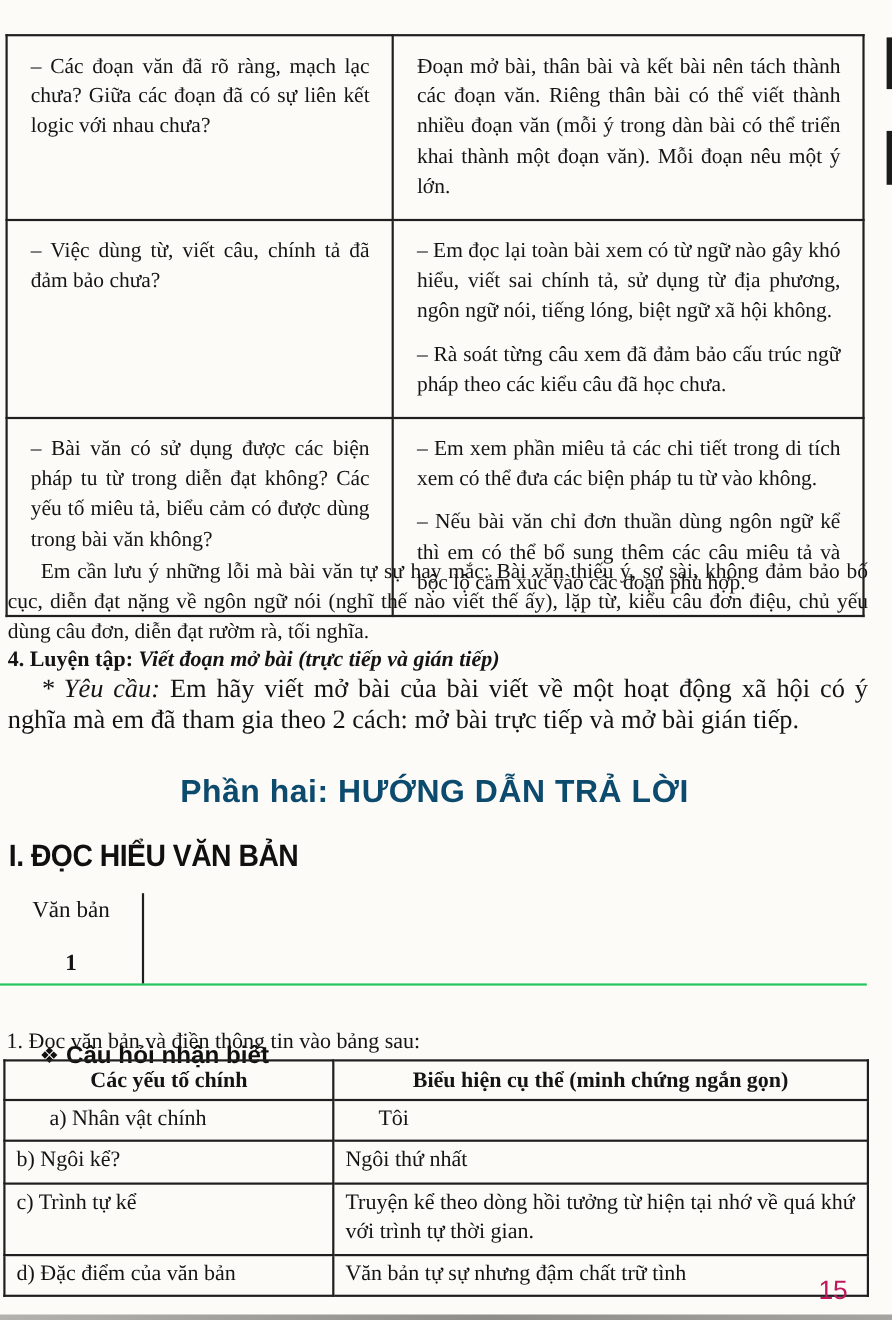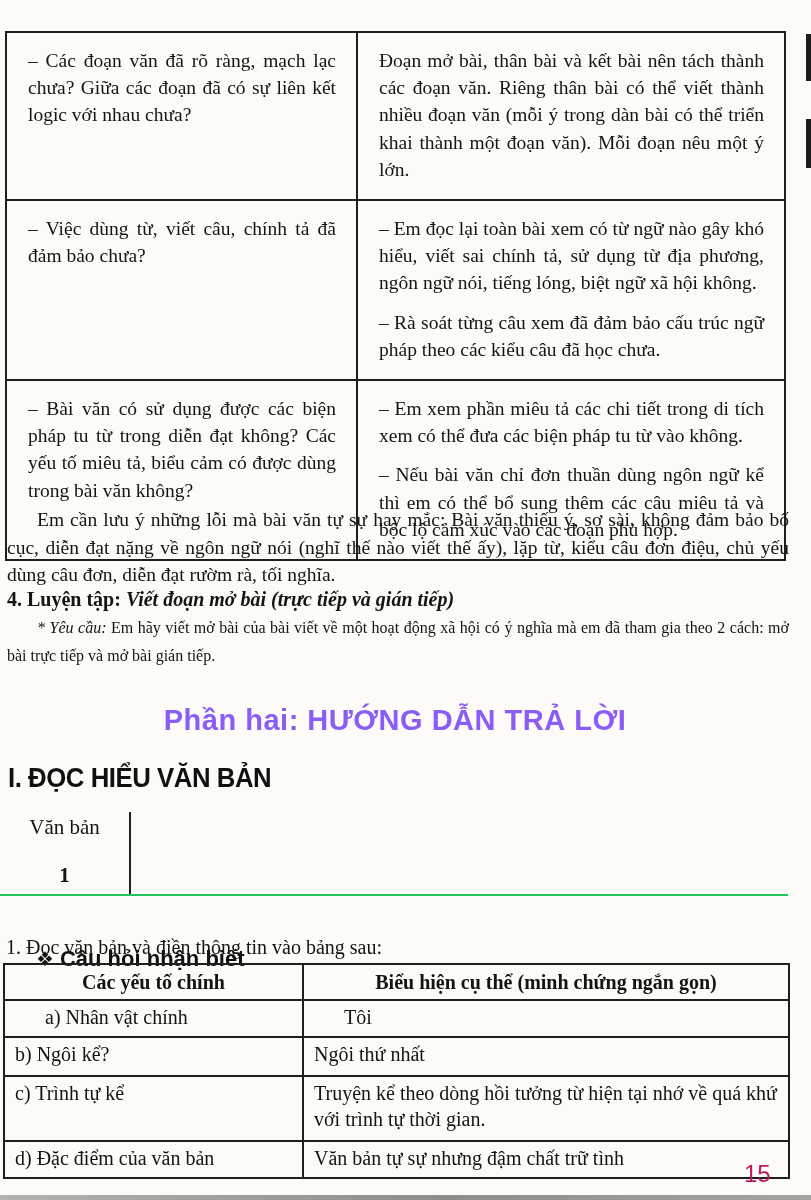--- a/index.html
+++ b/index.html
@@ -36,31 +36,31 @@
   }
   
   .exercise-line{
     position:absolute;left:7px;top:588px;width:782px;
     font-size:20px;margin:0;
   }
   .exercise-line .lbl{font-weight:bold;}
   .exercise-line .ttl{font-weight:bold;font-style:italic;}
   .requirement{
     position:absolute;left:7px;top:614px;width:782px;
-    font-size:16px;line-height:27.5px;
+    font-size:24px;line-height:27.5px;
     text-align:justify;text-indent:30px;margin:0;
   }
   .requirement .req-lbl{font-style:italic;}
   
   .part2{
     position:absolute;left:0;top:704px;width:790px;
     text-align:center;
     font-family:"Liberation Sans","DejaVu Sans",sans-serif;
     font-weight:bold;font-size:29px;letter-spacing:0.5px;
-    color:#8b5cf6;margin:0;
+    color:#0c4a6e;margin:0;
   }
   
   .section{
     position:absolute;left:8px;top:762px;
     font-family:"Liberation Sans","DejaVu Sans",sans-serif;
     font-weight:bold;font-size:28px;letter-spacing:-0.5px;
     transform:scaleX(0.92);transform-origin:left center;
     color:#101010;margin:0;white-space:nowrap;
   }
   

